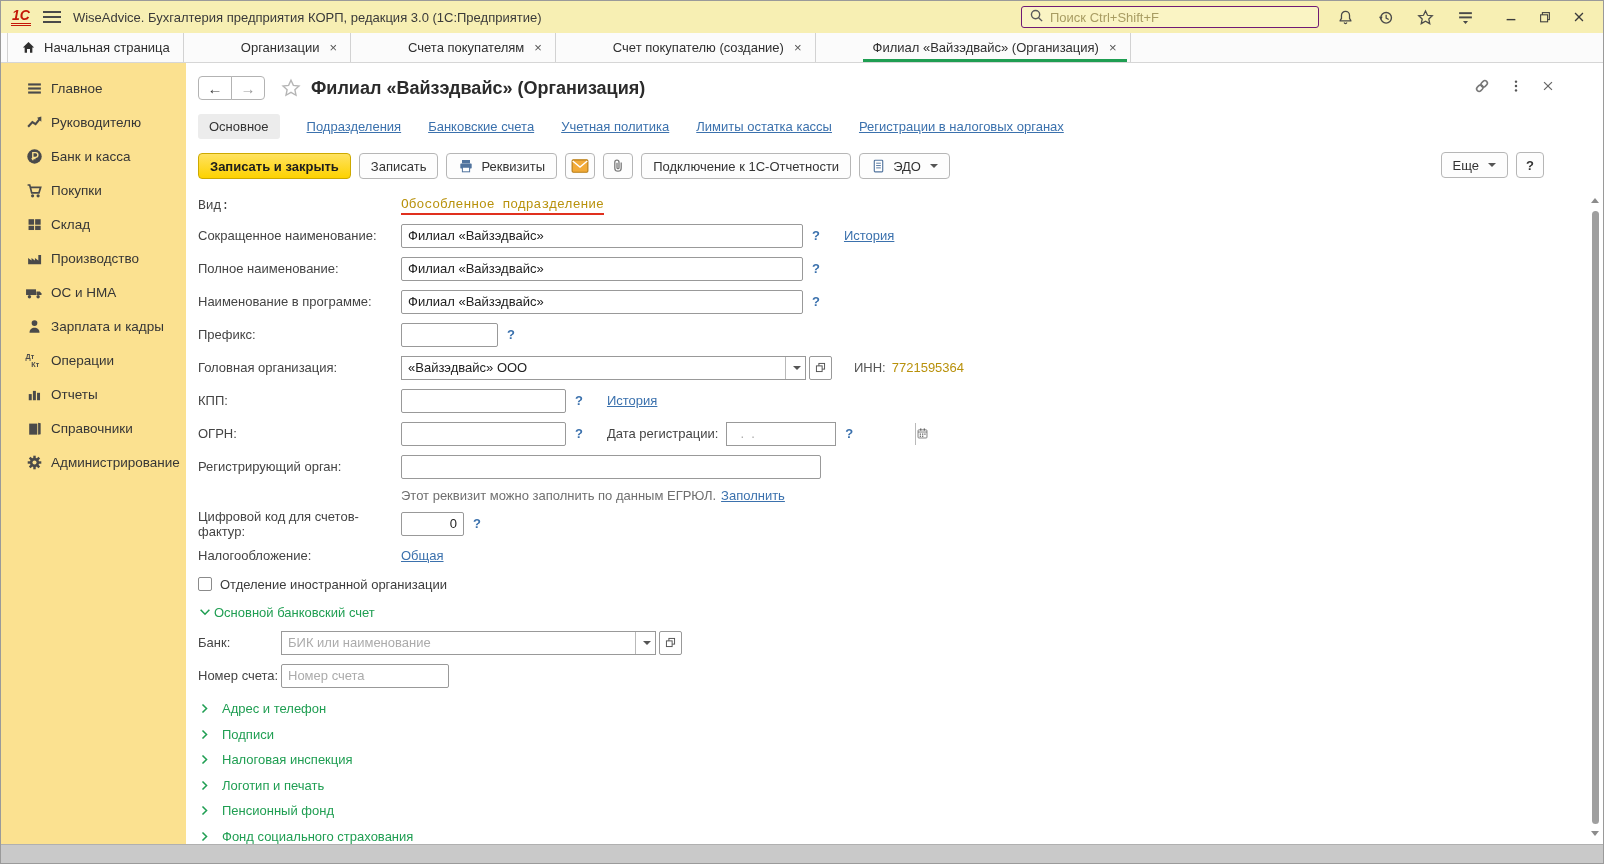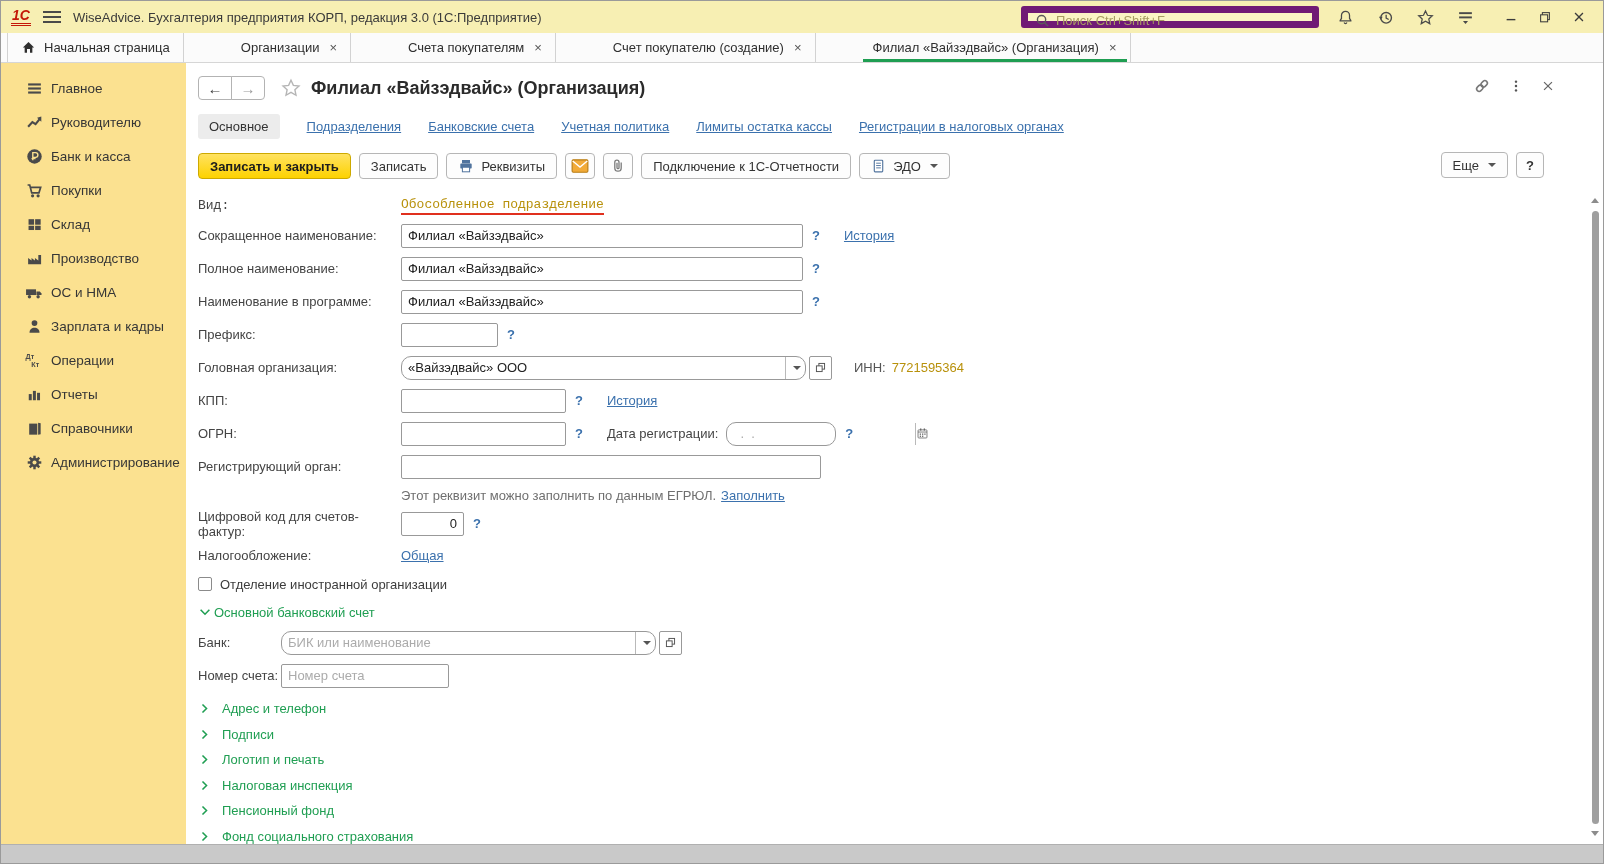--- a/index.html
+++ b/index.html
@@ -10,21 +10,21 @@
 
   
   .titlebar { position:absolute; left:0; top:0; right:0; height:32px;
               background:#f7efb3; display:flex; align-items:center; padding:0 10px; gap:12px; }
   .logo { font-weight:700; font-style:italic; font-size:14px; color:#c41808;
           border-bottom:3px double #c41808; line-height:1; padding:0 1px 1px; }
   .hamb { display:flex; flex-direction:column; gap:3px; width:18px; cursor:pointer; }
   .hamb i { height:2px; background:#4a4a4a; display:block; }
   .app-title { font-size:13px; color:#3a3a3a; }
   .search { margin-left:auto; width:298px; height:22px; background:#faf4c4;
-            border:7px solid #701a75; border-radius:3px; display:flex; align-items:flex-start;
+            border:1px solid #701a75; border-radius:3px; display:flex; align-items:center;
             padding:0 7px; gap:6px; }
   .search input { border:none; outline:none; background:transparent; flex:1;
                   font-size:13px; color:#6d6644; font-family:inherit; }
   .search input::placeholder { color:#a89c62; }
   .tb-btn { width:28px; height:26px; display:flex; align-items:center; justify-content:center; cursor:pointer; }
   .win-ctrls { display:flex; align-items:center; gap:6px; margin-left:6px; }
 
   
   .tabbar { position:absolute; left:0; top:32px; right:0; height:30px; background:#fbfbfb;
             border-bottom:1px solid #d6d6d6; display:flex; align-items:stretch; padding-left:6px;gap:44px; }
@@ -80,21 +80,21 @@
   .lbl2 { width:83px; flex:none; color:#444; }
   input.fld { height:24px; border:1px solid #999; border-radius:2px; padding:0 6px;
               font-size:13px; color:#222; font-family:inherit; outline:none; background:#fff; }
   input.fld::placeholder { color:#ababab; }
   .w-name{width:402px;} .w-prefix{width:97px;} .w-small{width:165px;} .w-wide{width:420px;}
   .w-code{width:63px; text-align:right;}
   .q { margin-left:9px; color:var(--link); font-weight:700; cursor:pointer; }
   a.ilink { color:var(--link); text-decoration:underline; cursor:pointer; }
   .ml24 { margin-left:24px; }
   .vid-link { color:var(--gold); border-bottom:2px solid var(--red); padding-bottom:1px; cursor:pointer; }
-  .combo { display:flex; align-items:stretch; height:24px; border:1px solid #999; border-radius:10px; background:#fff; }
+  .combo { display:flex; align-items:stretch; height:24px; border:1px solid #999; border-radius:0; background:#fff; }
   .combo input { border:none; outline:none; flex:1; padding:0 6px; font-size:13px; color:#222;
                  font-family:inherit; background:transparent; }
   .combo input::placeholder { color:#ababab; }
   .combo .dd { width:20px; border-left:1px solid #b9b9b9; display:flex; align-items:center;
                justify-content:center; cursor:pointer; }
   .openbtn { width:23px; height:24px; border:1px solid #999; border-radius:2px; background:#fff;
              margin-left:3px; display:flex; align-items:center; justify-content:center; cursor:pointer; }
   .w-org{width:405px;} .w-bank{width:375px;}
   .inn-lbl { margin-left:22px; color:#555; }
   .inn-val { margin-left:6px; color:var(--gold); }
@@ -574,32 +574,32 @@
           <div class="section-row">
             <svg width="13" height="13" viewBox="0 0 16 16">
               <polyline points="5.5,3 10.5,8 5.5,13" fill="none" stroke="#1f9e52" stroke-width="1.9"></polyline>
             </svg>
             <span>Подписи</span>
           </div>
           <div class="section-row">
             <svg width="13" height="13" viewBox="0 0 16 16">
               <polyline points="5.5,3 10.5,8 5.5,13" fill="none" stroke="#1f9e52" stroke-width="1.9"></polyline>
             </svg>
+            <span>Налоговая инспекция</span>
+          </div>
+          <div class="section-row">
+            <svg width="13" height="13" viewBox="0 0 16 16">
+              <polyline points="5.5,3 10.5,8 5.5,13" fill="none" stroke="#1f9e52" stroke-width="1.9"></polyline>
+            </svg>
             <span>Логотип и печать</span>
           </div>
           <div class="section-row">
             <svg width="13" height="13" viewBox="0 0 16 16">
               <polyline points="5.5,3 10.5,8 5.5,13" fill="none" stroke="#1f9e52" stroke-width="1.9"></polyline>
             </svg>
-            <span>Налоговая инспекция</span>
-          </div>
-          <div class="section-row">
-            <svg width="13" height="13" viewBox="0 0 16 16">
-              <polyline points="5.5,3 10.5,8 5.5,13" fill="none" stroke="#1f9e52" stroke-width="1.9"></polyline>
-            </svg>
             <span>Пенсионный фонд</span>
           </div>
           <div class="section-row">
             <svg width="13" height="13" viewBox="0 0 16 16">
               <polyline points="5.5,3 10.5,8 5.5,13" fill="none" stroke="#1f9e52" stroke-width="1.9"></polyline>
             </svg>
             <span>Фонд социального страхования</span>
           </div>
         </div>
 

